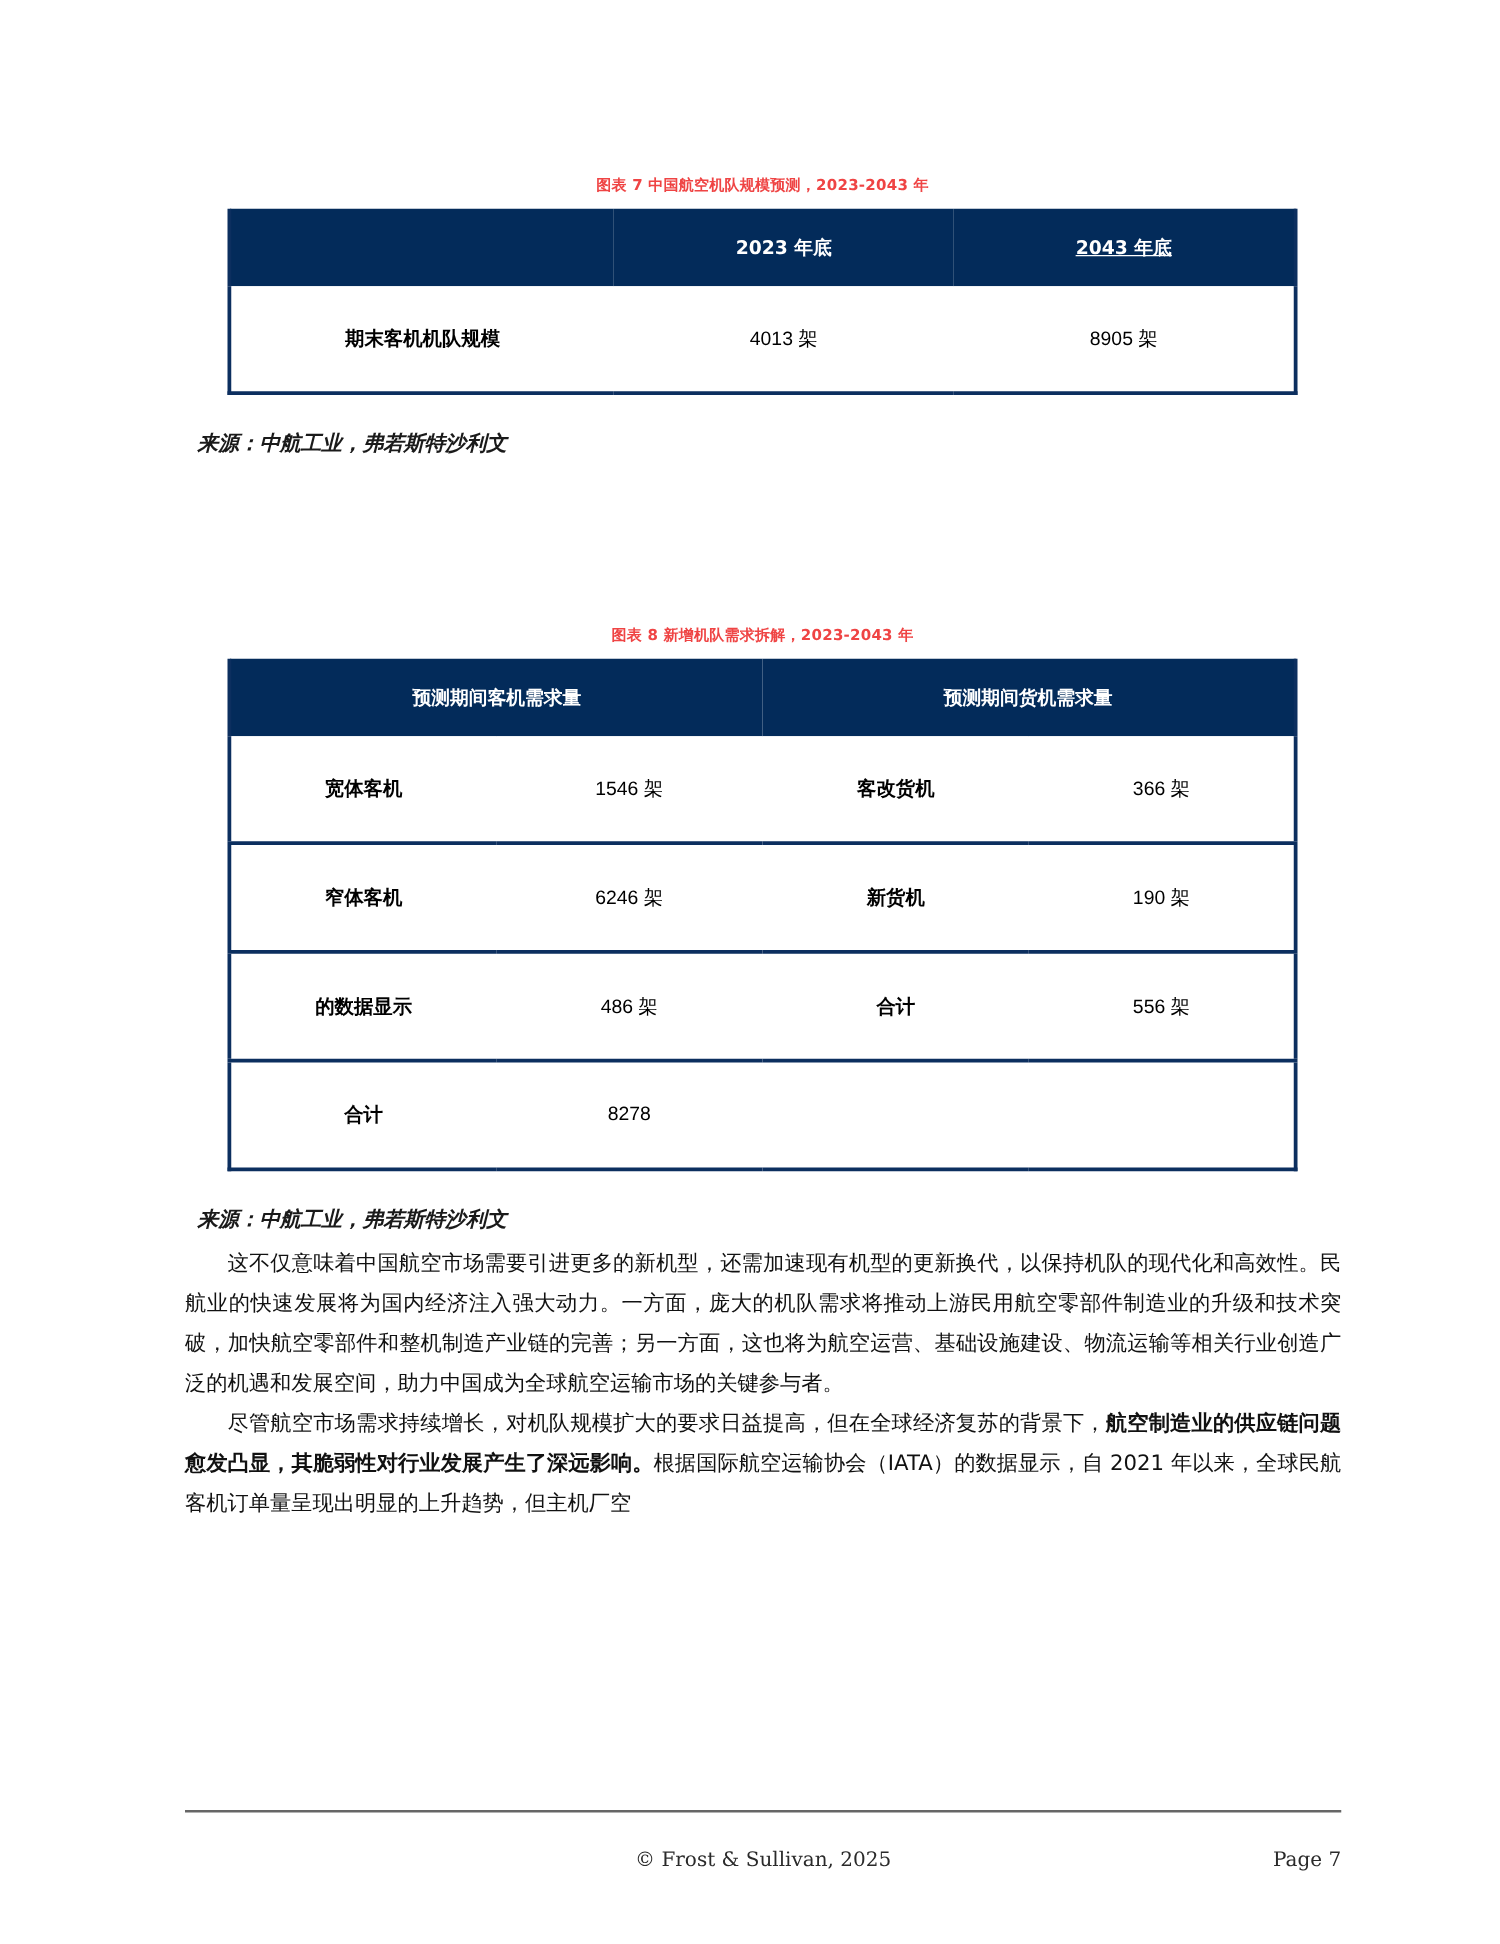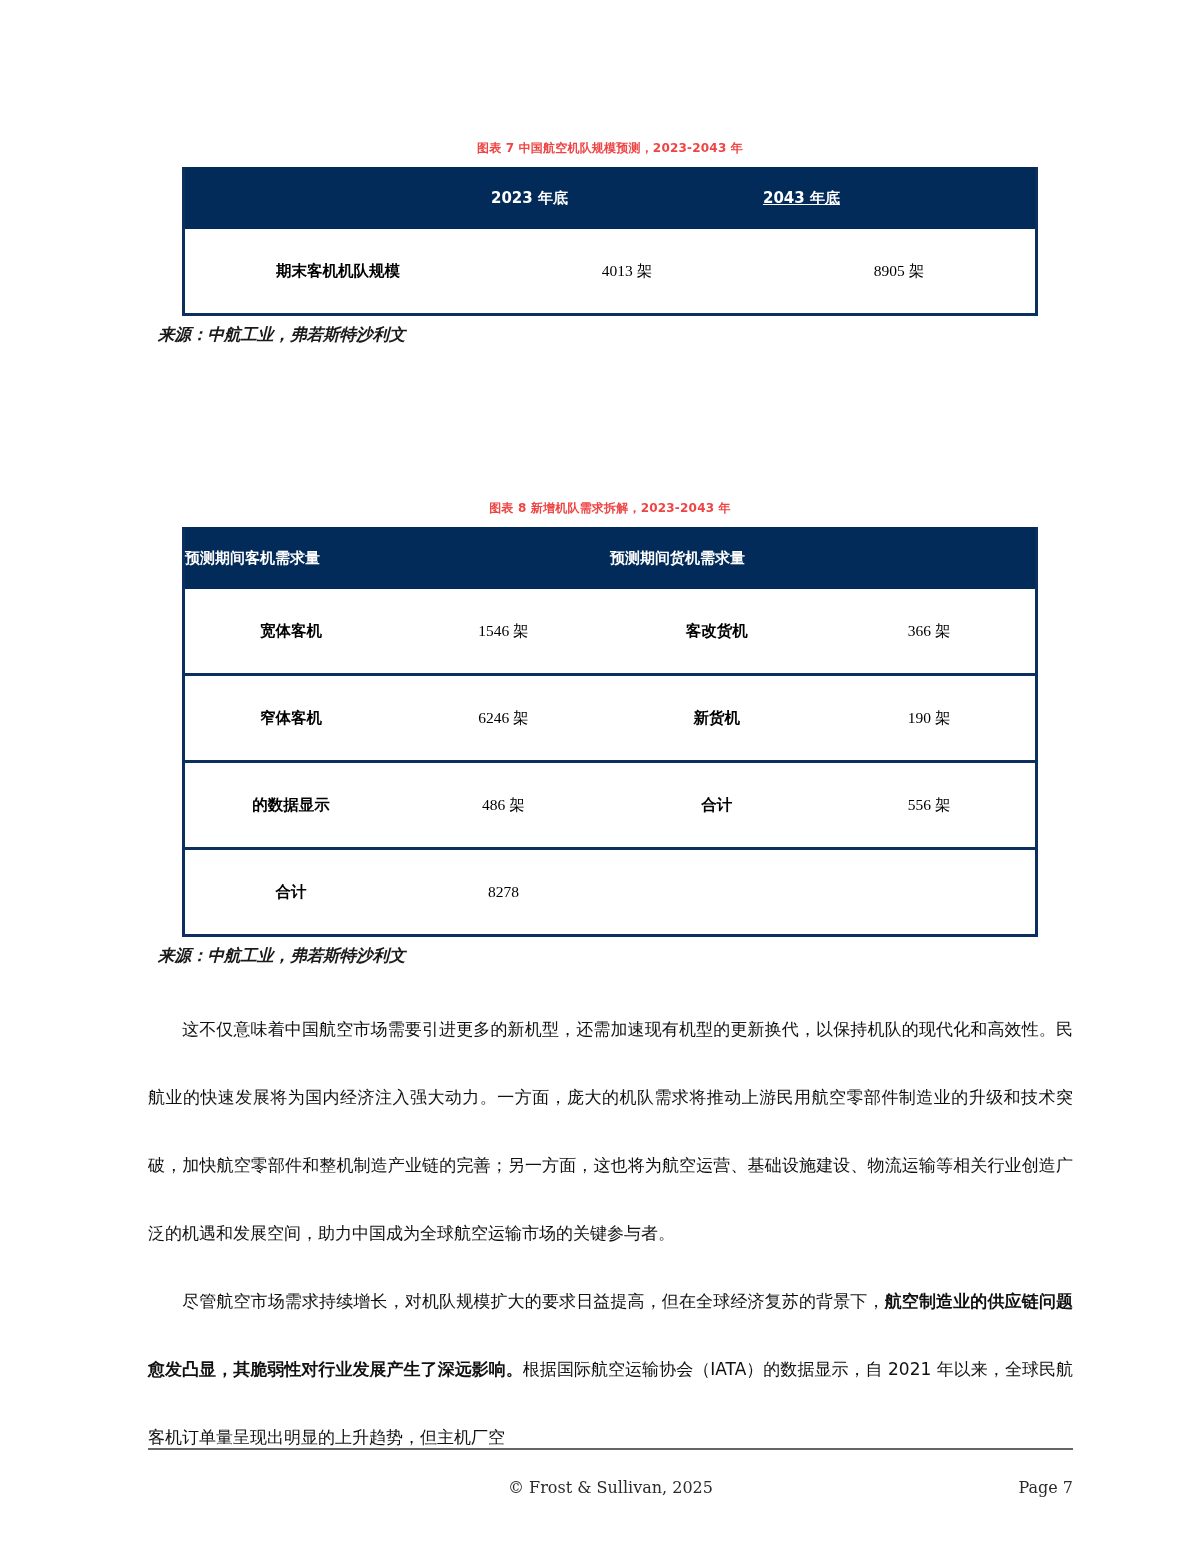--- a/index.html
+++ b/index.html
@@ -47,72 +47,72 @@
     border-left: 3px solid #0c2f5f;
     border-right: 3px solid #0c2f5f;
     border-bottom: 3px solid #0c2f5f;
   }
 
   .data-table thead th {
     background: #032b5a;
     color: #ffffff;
     font-size: 15px;
     font-weight: bold;
-    text-align: left;
+    text-align: center;
     padding: 0;
     height: 62px;
     vertical-align: middle;
     border: none;
     font-family: "DejaVu Sans", "Liberation Sans", sans-serif;
   }
 
   .data-table tbody td {
     background: #ffffff;
     height: 84px;
     vertical-align: middle;
     text-align: center;
     font-size: 15.5px;
     padding: 0 4px;
     border-top: 3px solid #0c2f5f;
-    font-family: Liberation Serif, serif;
+    font-family: Liberation Sans, sans-serif;
   }
 
   .data-table tbody tr:first-child td {
     border-top: none;
   }
 
   .cell-label {
     font-weight: bold;
   }
 
   .cell-value {
     font-weight: normal;
     margin-top: 21px;
   }
 
   .cell-empty {
     font-size: 0;
   }
 
   .source-note {
-    margin: 8px 0 0 8px;
+    margin: 28px 0 0 8px;
     font-size: 16.5px;
     font-style: italic;
     font-weight: bold;
     color: #1a1a1a;
     font-family: "DejaVu Serif", "Liberation Serif", serif;
   }
 
   
   .body-text {
     position: absolute;
     left: 148px;
     width: 925px;
     font-size: 17px;
-    line-height: 68px;
+    line-height: 32px;
     text-align: justify;
     color: #111111;
     font-family: "DejaVu Sans", "Liberation Sans", sans-serif;
   }
 
   .para {
     margin: 0;
     text-indent: 2em;
     text-align: justify;
     text-justify: inter-ideograph;

